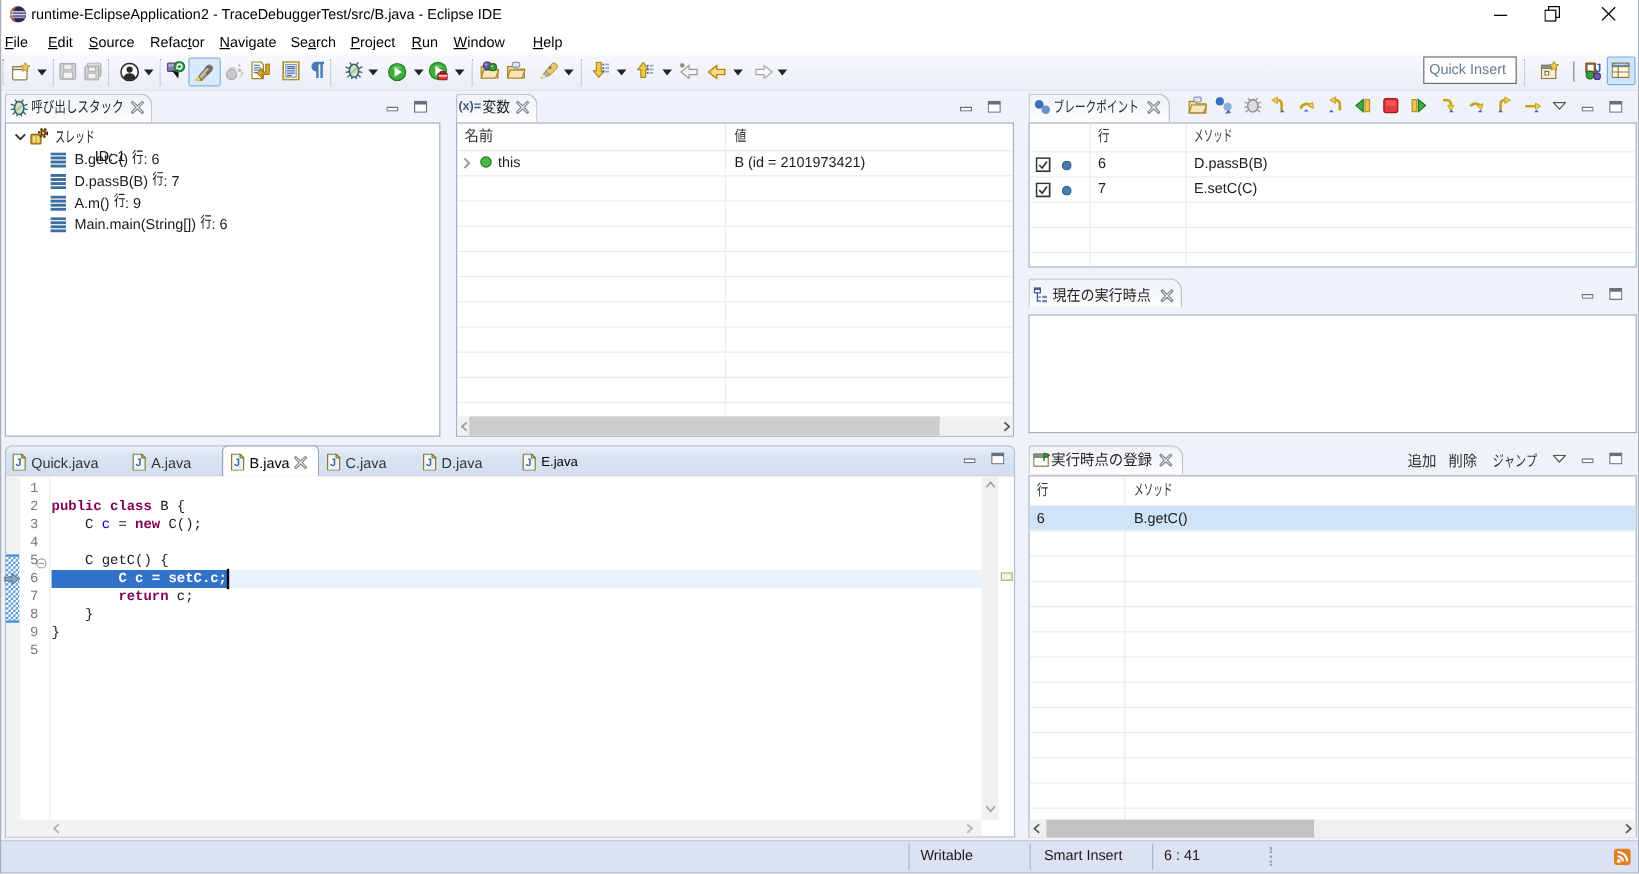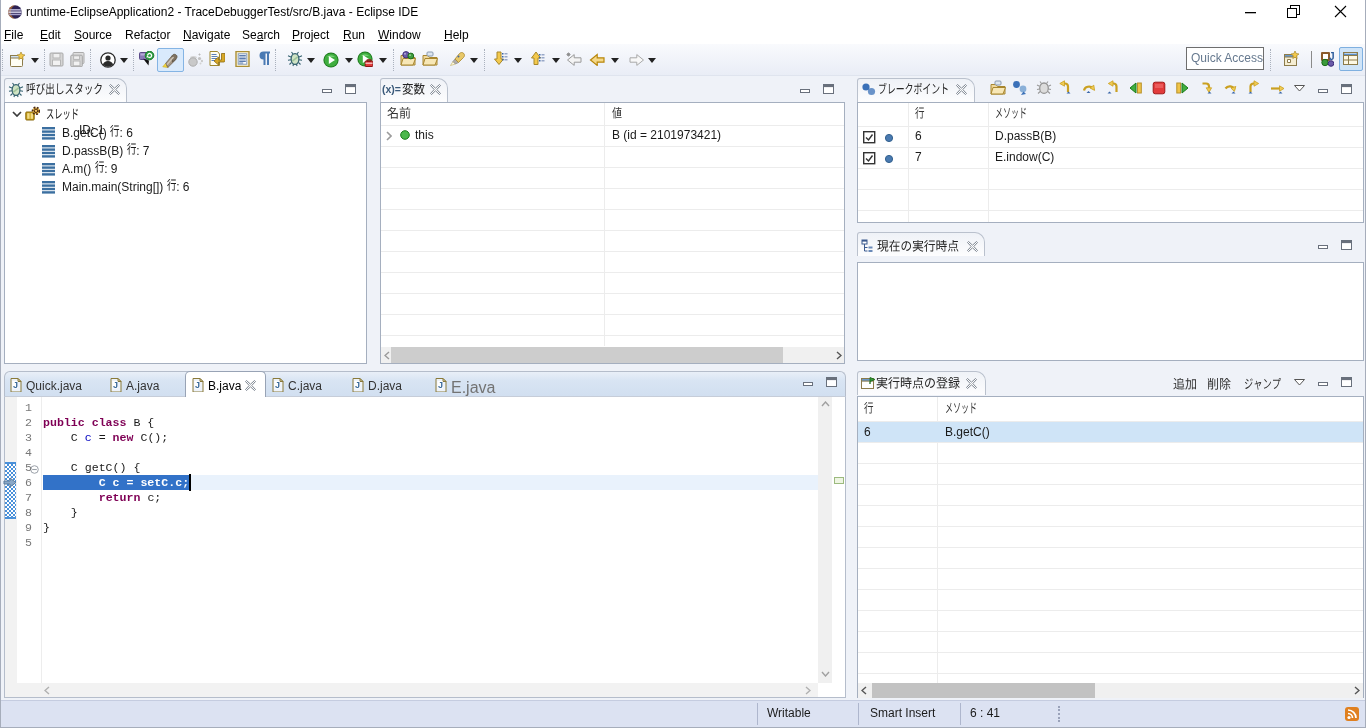--- a/index.html
+++ b/index.html
@@ -195,21 +195,21 @@
   </svg>
 <svg class="abs" style="left:589px;top:52px" width="16" height="14" viewBox="0 0 16 14">
     <path d="M15 5.8H8.2V2.6L1.5 8l6.7 5.4V10.2H15z" fill="#f5d888" stroke="#b8860b" stroke-width="1.2"></path>
   </svg>
 <div class="ddarrow" style="left:611px;top:58px"></div>
 <svg class="abs" style="left:629px;top:52px" width="16" height="14" viewBox="0 0 16 14">
     <path d="M1 5.8h6.8V2.6L14.5 8 7.8 13.4V10.2H1z" fill="#f8f8f8" stroke="#a8a8a8"></path>
   </svg>
 <div class="ddarrow" style="left:648px;top:58px"></div>
 <div class="abs" style="left:1186px;top:47px;width:78px;height:23px;background:#fff;border:1px solid #6e6e6e"></div>
-<div class="abs" style="left:1191px;top:51px;font-size:12px;color:#66798f">Quick Access</div>
+<div class="abs" style="left:1191px;top:51px;font-size:12px;color:#66798f">Quick Insert</div>
 <svg class="abs" style="left:1284px;top:51px" width="16" height="15" viewBox="0 0 16 15">
     <rect x="0.5" y="3.5" width="12" height="11" fill="#f5edd2" stroke="#8c7b4a"></rect>
     <rect x="0.5" y="3.5" width="12" height="2.5" fill="#6b98c8" stroke="#8c7b4a"></rect>
     <path d="M3.5 8.5h3v3h-3z" fill="#fff" stroke="#8c7b4a"></path>
     <path d="M11 0l1.2 2.5L15 3l-2.3 1.7.5 2.8L11 6.2 8.8 7.5l.5-2.8L7 3l2.8-.5z" fill="#f3c94c" stroke="#a8882a" stroke-width="0.7"></path>
   </svg>
 <div class="abs" style="left:1311px;top:51px;width:1px;height:17px;background:#8a8a8a"></div>
 <svg class="abs" style="left:1320px;top:51px" width="14" height="16" viewBox="0 0 14 16">
     <rect x="1" y="1" width="9" height="9" rx="1" fill="#8a5a2a"></rect>
     <rect x="3" y="3" width="5" height="5" fill="#fff"></rect>
@@ -476,21 +476,21 @@
 <div class="cell" style="left:915px;top:129px">6</div>
 <div class="cell" style="left:995px;top:129px">D.passB(B)</div>
 <svg class="abs" style="left:863px;top:152px" width="13" height="13" viewBox="0 0 13 13">
     <rect x="0.7" y="0.7" width="11" height="11" fill="#fff" stroke="#333" stroke-width="1.4"></rect>
     <path d="M3 6.5 5.5 9 9.5 3.5" fill="none" stroke="#333" stroke-width="1.4"></path>
   </svg>
 <svg class="abs" style="left:885px;top:155px" width="8" height="8" viewBox="0 0 8 8">
     <circle cx="4" cy="4" r="3.6" fill="#4a7ab0" stroke="#33618f"></circle>
   </svg>
 <div class="cell" style="left:915px;top:150px">7</div>
-<div class="cell" style="left:995px;top:150px">E.indow(C)</div>
+<div class="cell" style="left:995px;top:150px">E.setC(C)</div>
 <div class="vtab" style="left:857px;top:232px;width:128px"></div>
 <svg class="abs" style="left:861px;top:239px" width="14" height="15" viewBox="0 0 14 15">
     <rect x="1" y="1" width="5" height="4" fill="#fff" stroke="#3b5a8f"></rect>
     <rect x="1" y="1" width="5" height="1.6" fill="#3b5a8f"></rect>
     <path d="M3.5 5v7h3M3.5 8.5h3" stroke="#3b5a8f" fill="none"></path>
     <rect x="7.5" y="7.5" width="4" height="2" fill="#6a8ab8"></rect>
     <rect x="7.5" y="11" width="4" height="2" fill="#6a8ab8"></rect>
   </svg>
 <svg style="position:absolute;left:877px;top:240px;" width="82" height="14" viewBox="0 0 82 14">
     <g transform="translate(0,10.6) scale(0.9762,1.08)">
@@ -612,21 +612,21 @@
     <rect x="2.5" y="3" width="5" height="7.5" fill="#fff"></rect>
     <text x="3" y="10" font-size="9" font-weight="bold" fill="#3a6a9a" font-family="Liberation Sans">J</text>
   </svg>
 <div class="abs" style="left:368px;top:379px;font-size:12px;color:#333">D.java</div>
 <svg class="abs" style="left:435px;top:378px" width="12" height="14" viewBox="0 0 12 14">
     <path d="M1 0.5h7L11 3.5v10.5H1z" fill="#eef3fa" stroke="#8a7a3a"></path>
     <path d="M8 0.5 11 3.5H8z" fill="#d8cfa8" stroke="#8a7a3a"></path>
     <rect x="2.5" y="3" width="5" height="7.5" fill="#fff"></rect>
     <text x="3" y="10" font-size="9" font-weight="bold" fill="#3a6a9a" font-family="Liberation Sans">J</text>
   </svg>
-<div class="abs" style="left:451px;top:379px;font-size:16px;color:#737373">E.java</div>
+<div class="abs" style="left:451px;top:379px;font-size:11px;color:#000000">E.java</div>
 <div class="abs" style="left:185px;top:371px;width:81px;height:26px;background:#fff;border:1px solid #98a3b5;border-bottom:none;border-radius:5px 5px 0 0"></div>
 <svg class="abs" style="left:192px;top:378px" width="12" height="14" viewBox="0 0 12 14">
     <path d="M1 0.5h7L11 3.5v10.5H1z" fill="#eef3fa" stroke="#8a7a3a"></path>
     <path d="M8 0.5 11 3.5H8z" fill="#d8cfa8" stroke="#8a7a3a"></path>
     <rect x="2.5" y="3" width="5" height="7.5" fill="#fff"></rect>
     <text x="3" y="10" font-size="9" font-weight="bold" fill="#3a6a9a" font-family="Liberation Sans">J</text>
   </svg>
 <div class="abs" style="left:208px;top:379px;font-size:12px;color:#000">B.java</div>
 <svg class="abs" style="left:245px;top:380px" width="11" height="11" viewBox="0 0 11 11">
     <path d="M1.5 0.5 5.5 4.2 9.5 0.5 10.5 1.5 6.8 5.5 10.5 9.5 9.5 10.5 5.5 6.8 1.5 10.5 0.5 9.5 4.2 5.5 0.5 1.5Z" fill="#fff" stroke="#7d8590" stroke-width="1"></path>

